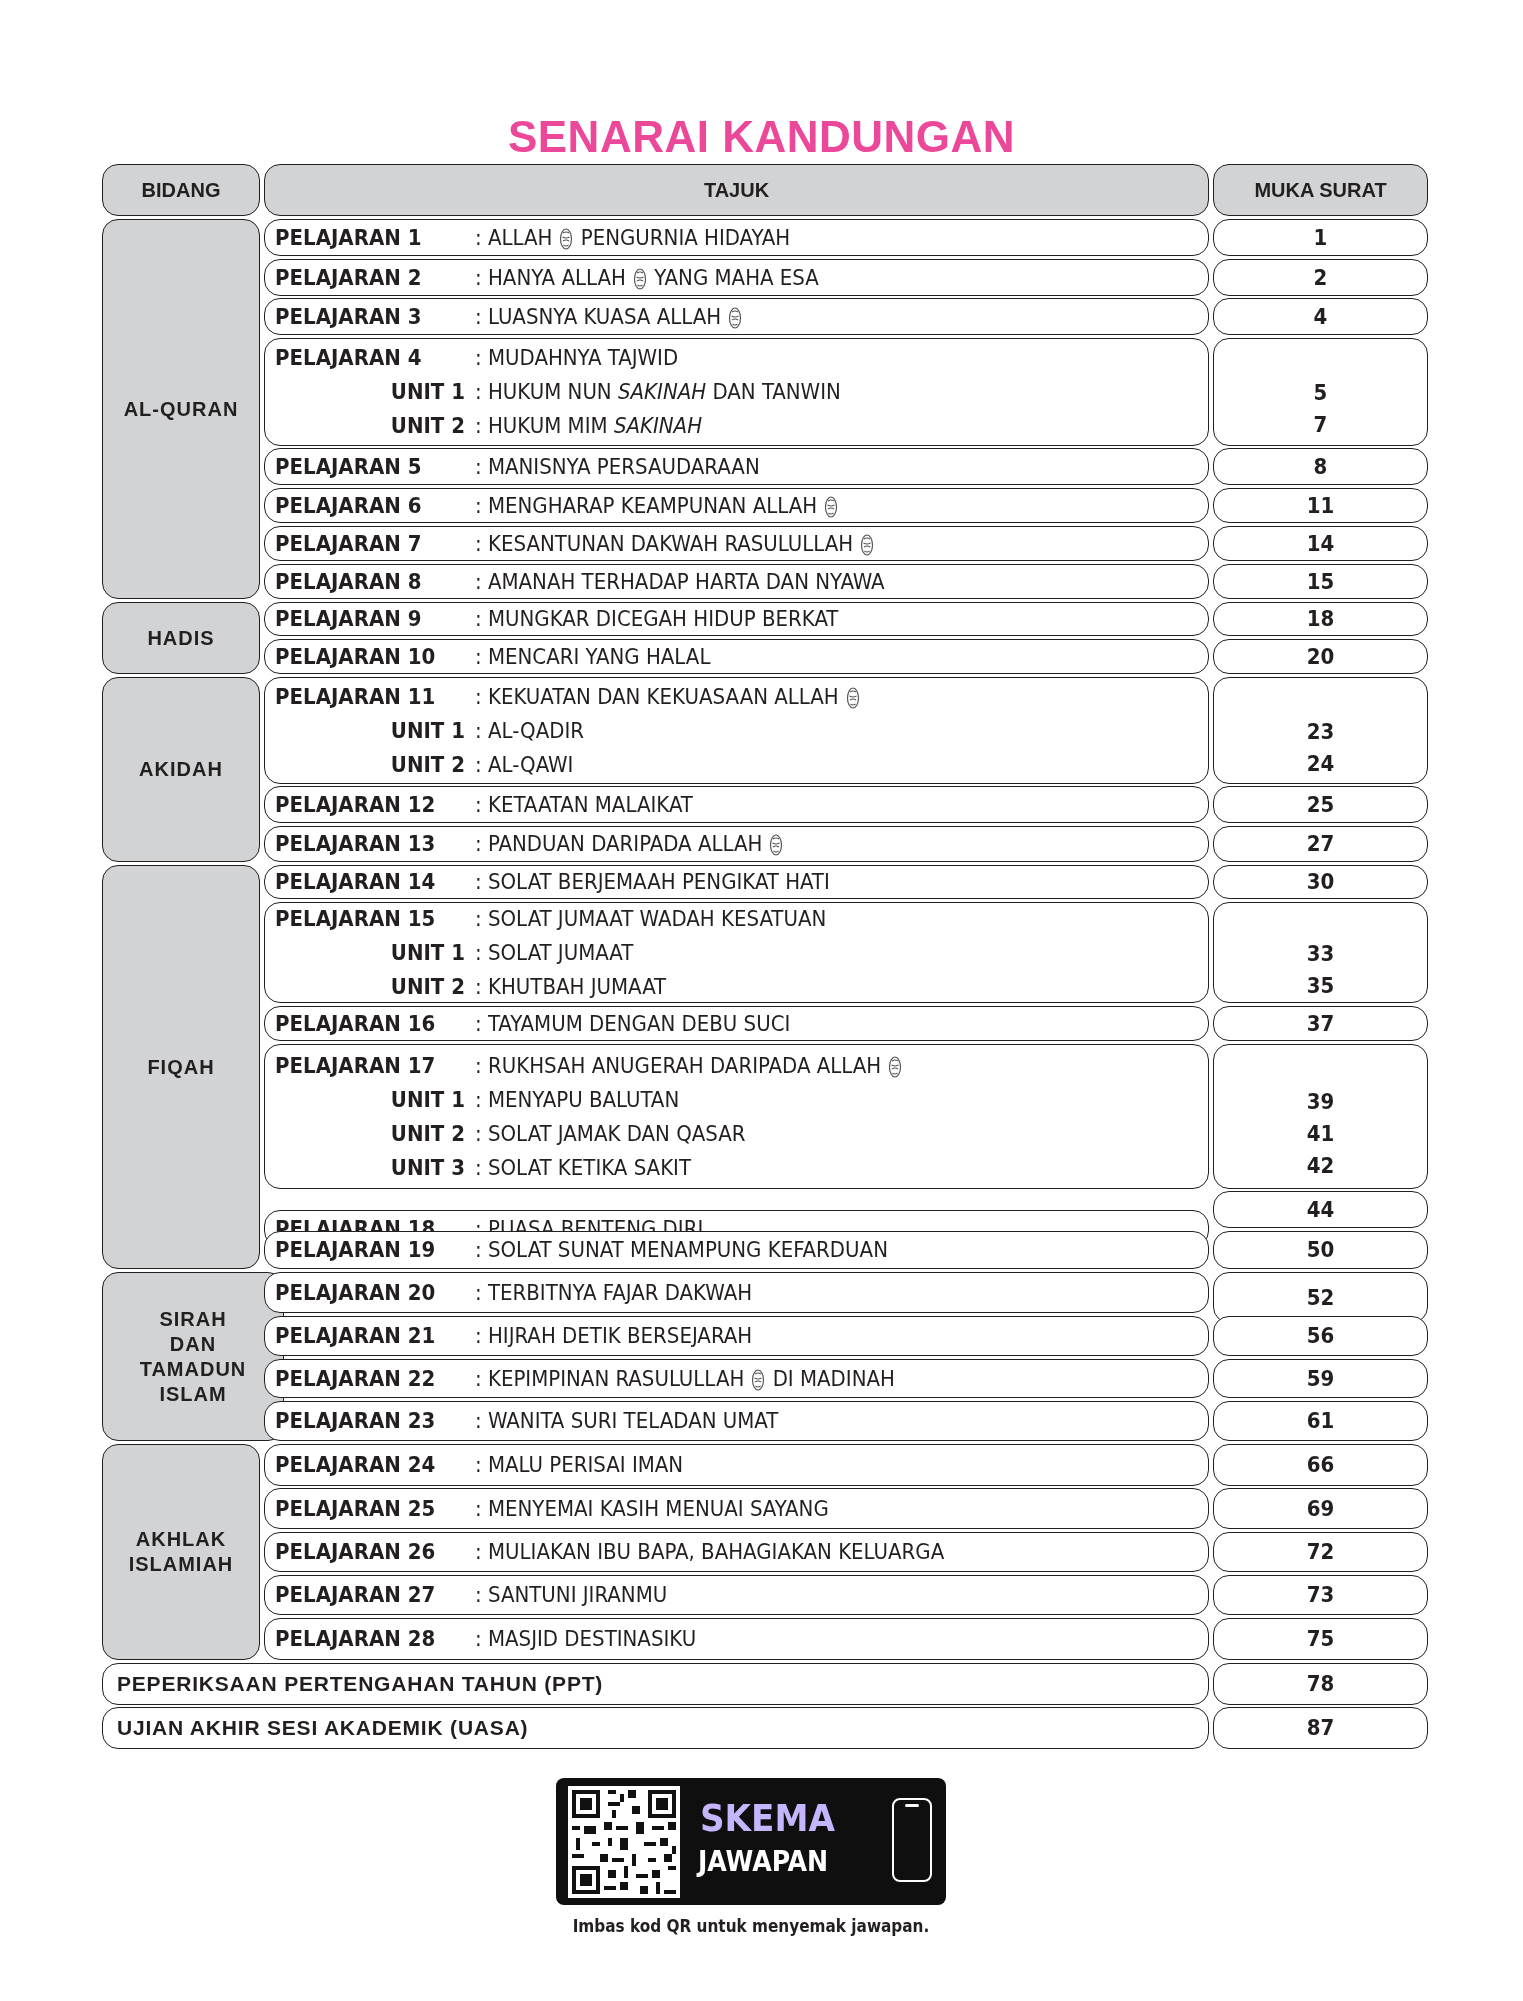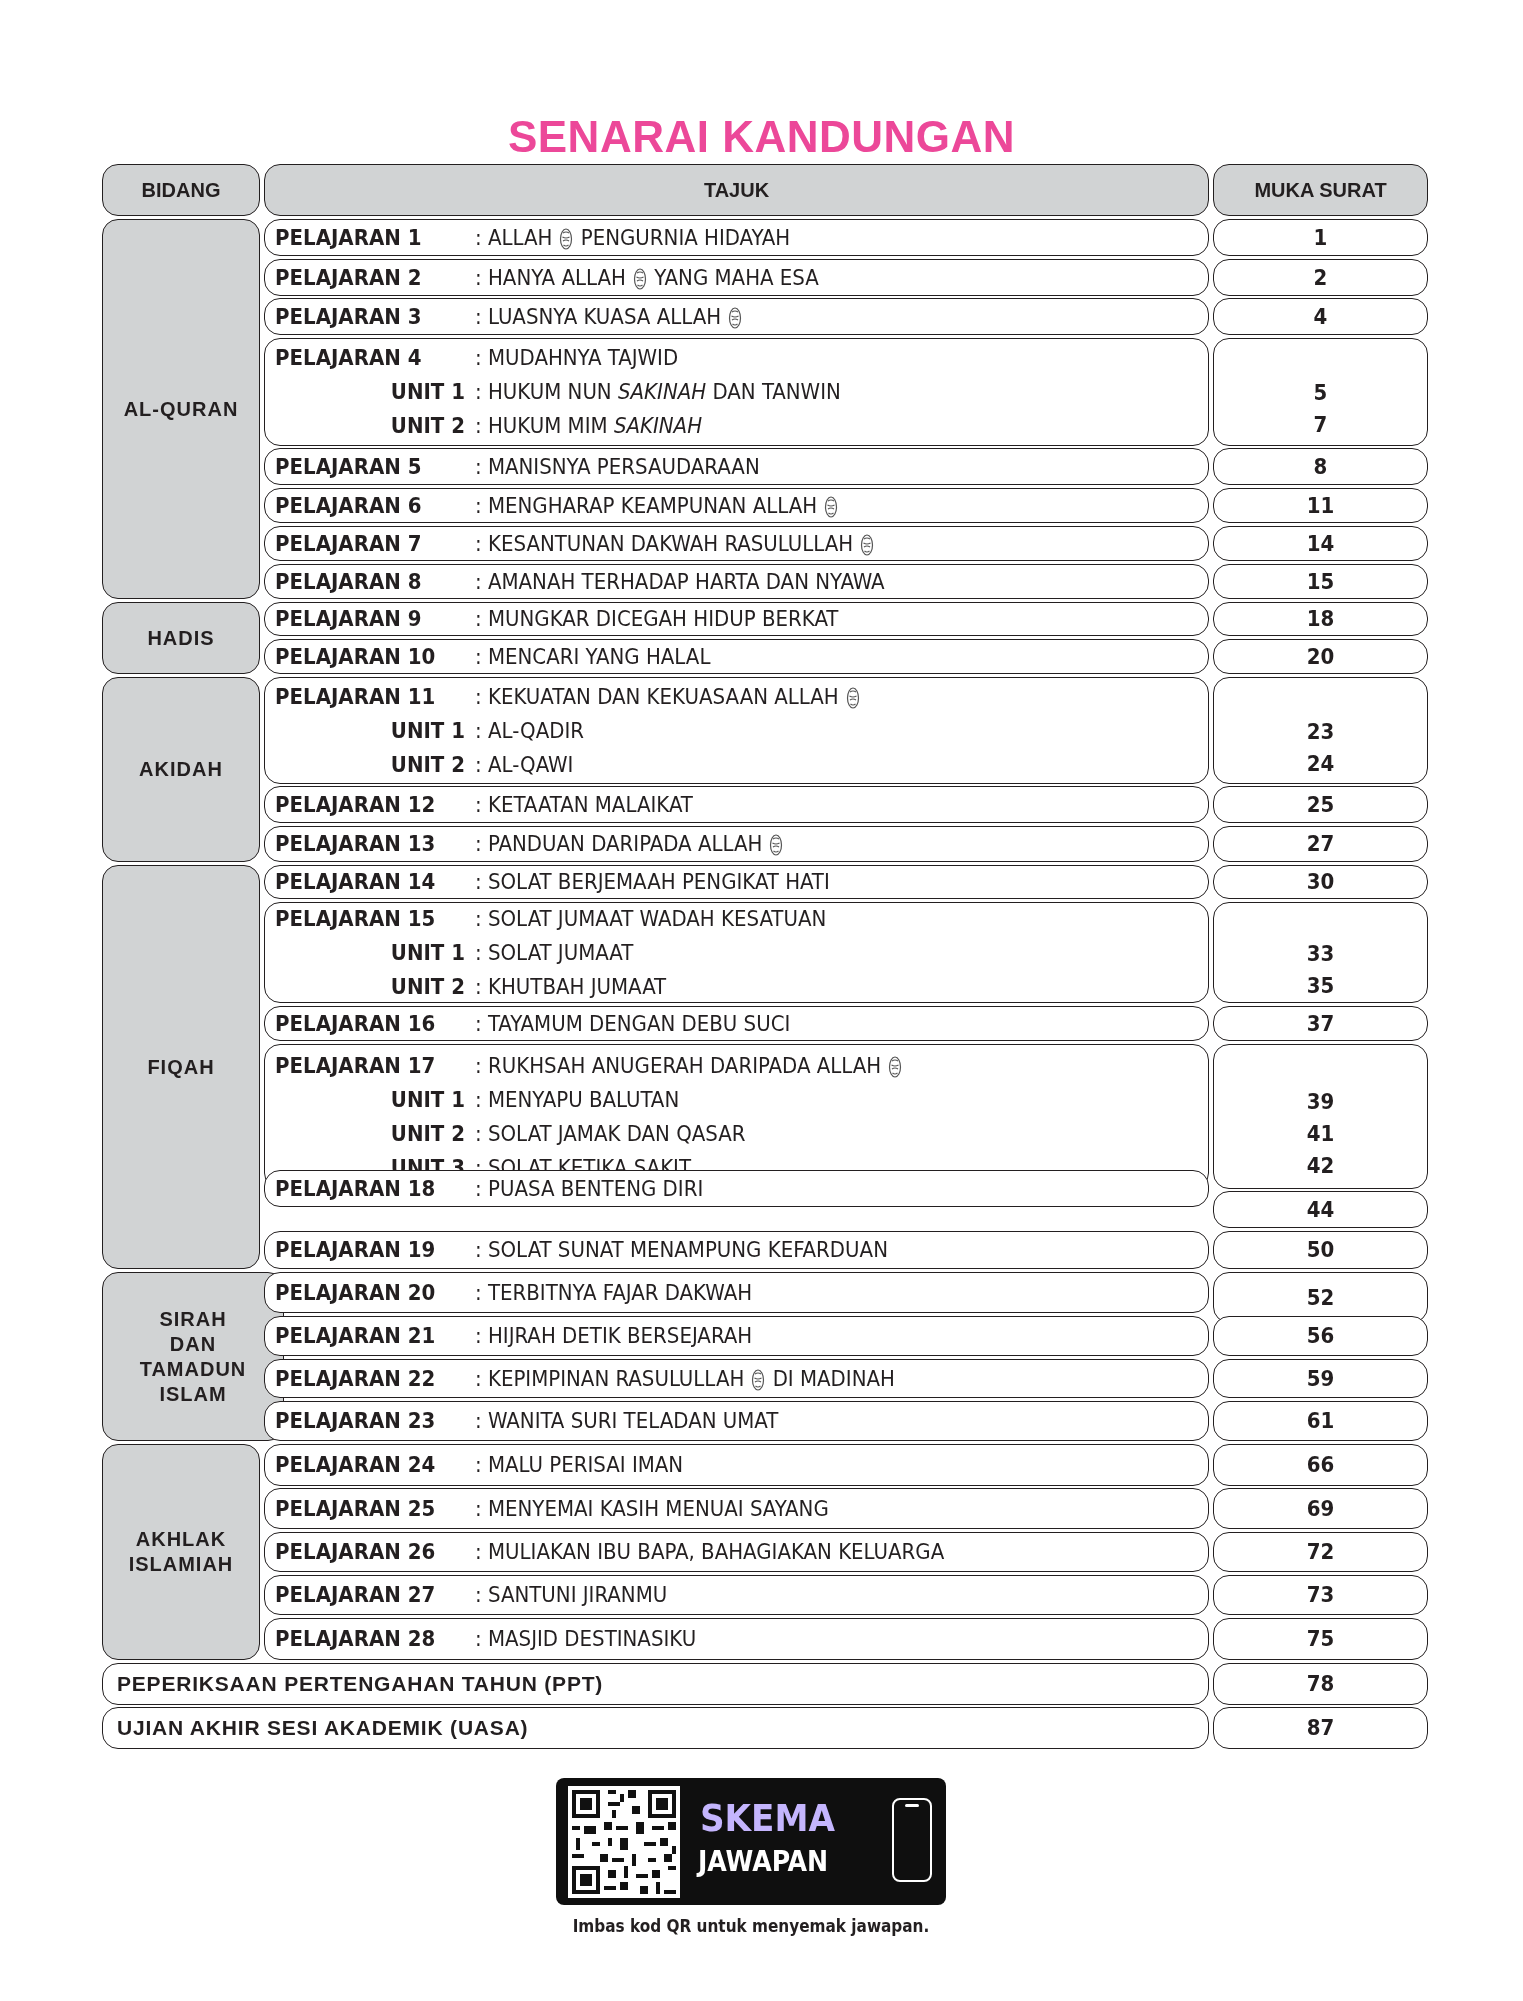--- a/index.html
+++ b/index.html
@@ -291,21 +291,21 @@
       <div class="line">
         <span class="lbl unit">UNIT 3</span>
         <span class="txt"><span>: SOLAT KETIKA SAKIT</span></span>
       </div>
     </div>
     <div class="cell page" style="left:1213px;top:1044px;width:215px;height:145px;padding-top:34px;">
       <span>39</span>
       <span>41</span>
       <span>42</span>
     </div>
-    <div class="cell topic" style="left:264px;top:1170px;width:945px;height:37px;">
+    <div class="cell topic" style="left:264px;top:1210px;width:945px;height:37px;">
       <div class="line">
         <span class="lbl">PELAJARAN 18</span>
         <span class="txt"><span>: PUASA BENTENG DIRI</span></span>
       </div>
     </div>
     <div class="cell page" style="left:1213px;top:1191px;width:215px;height:37px;">
       <span>44</span>
     </div>
     <div class="cell topic" style="left:264px;top:1231px;width:945px;height:38px;">
       <div class="line">

